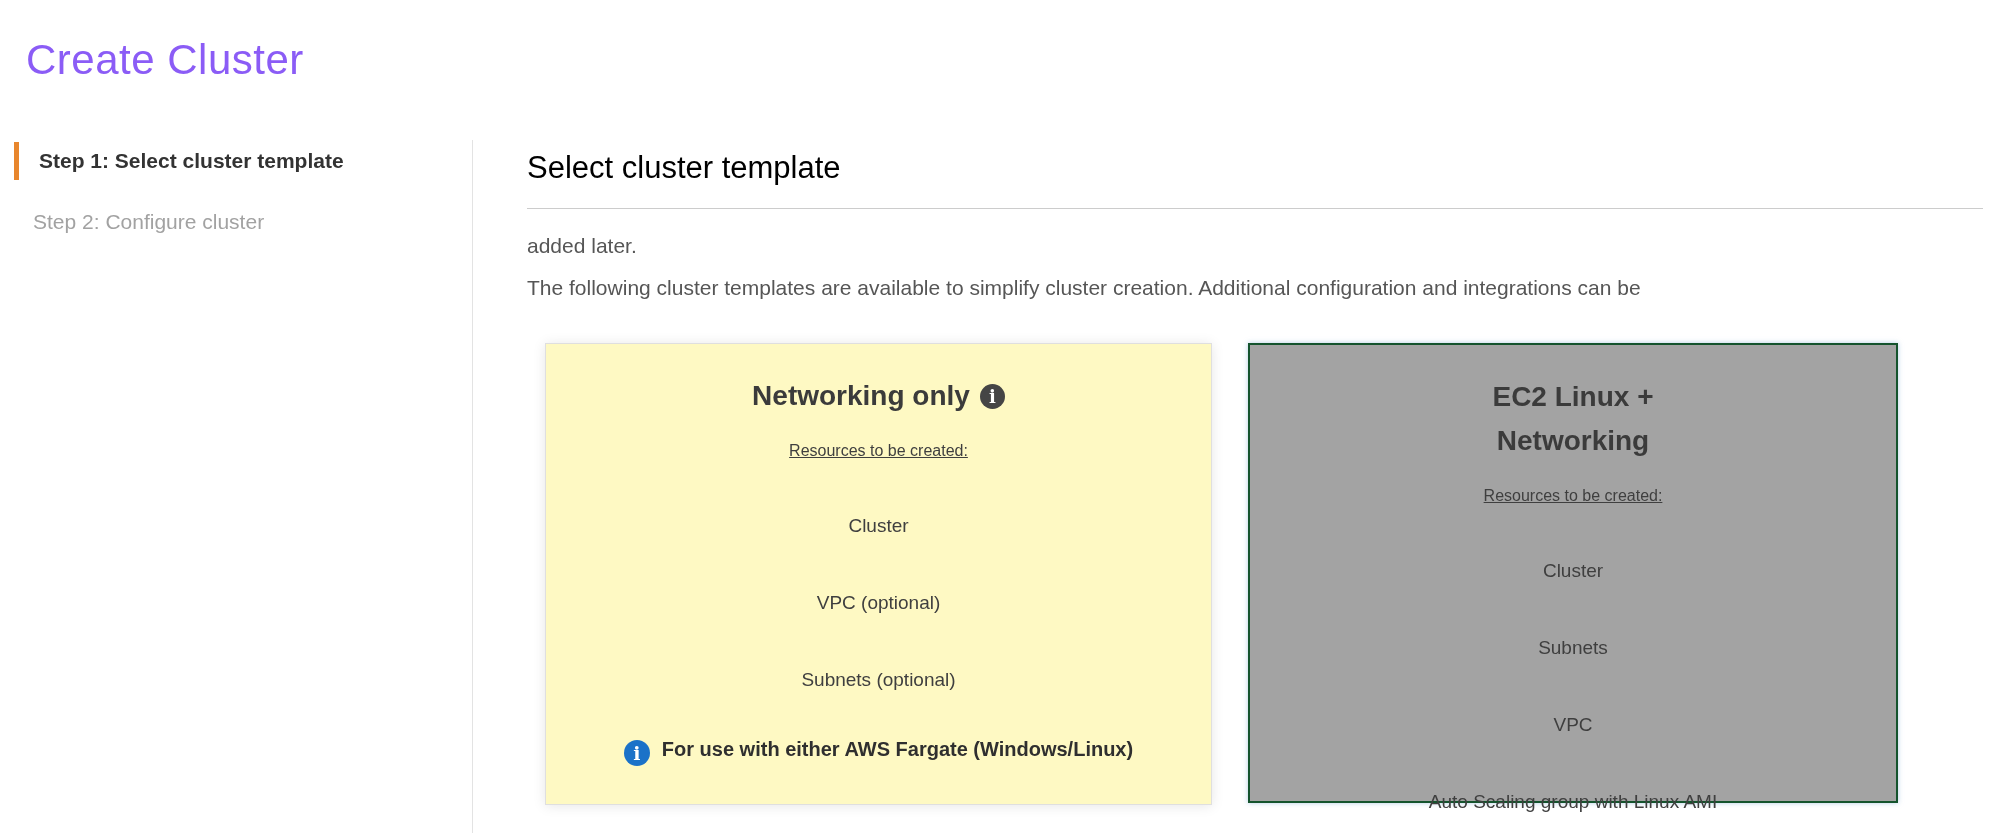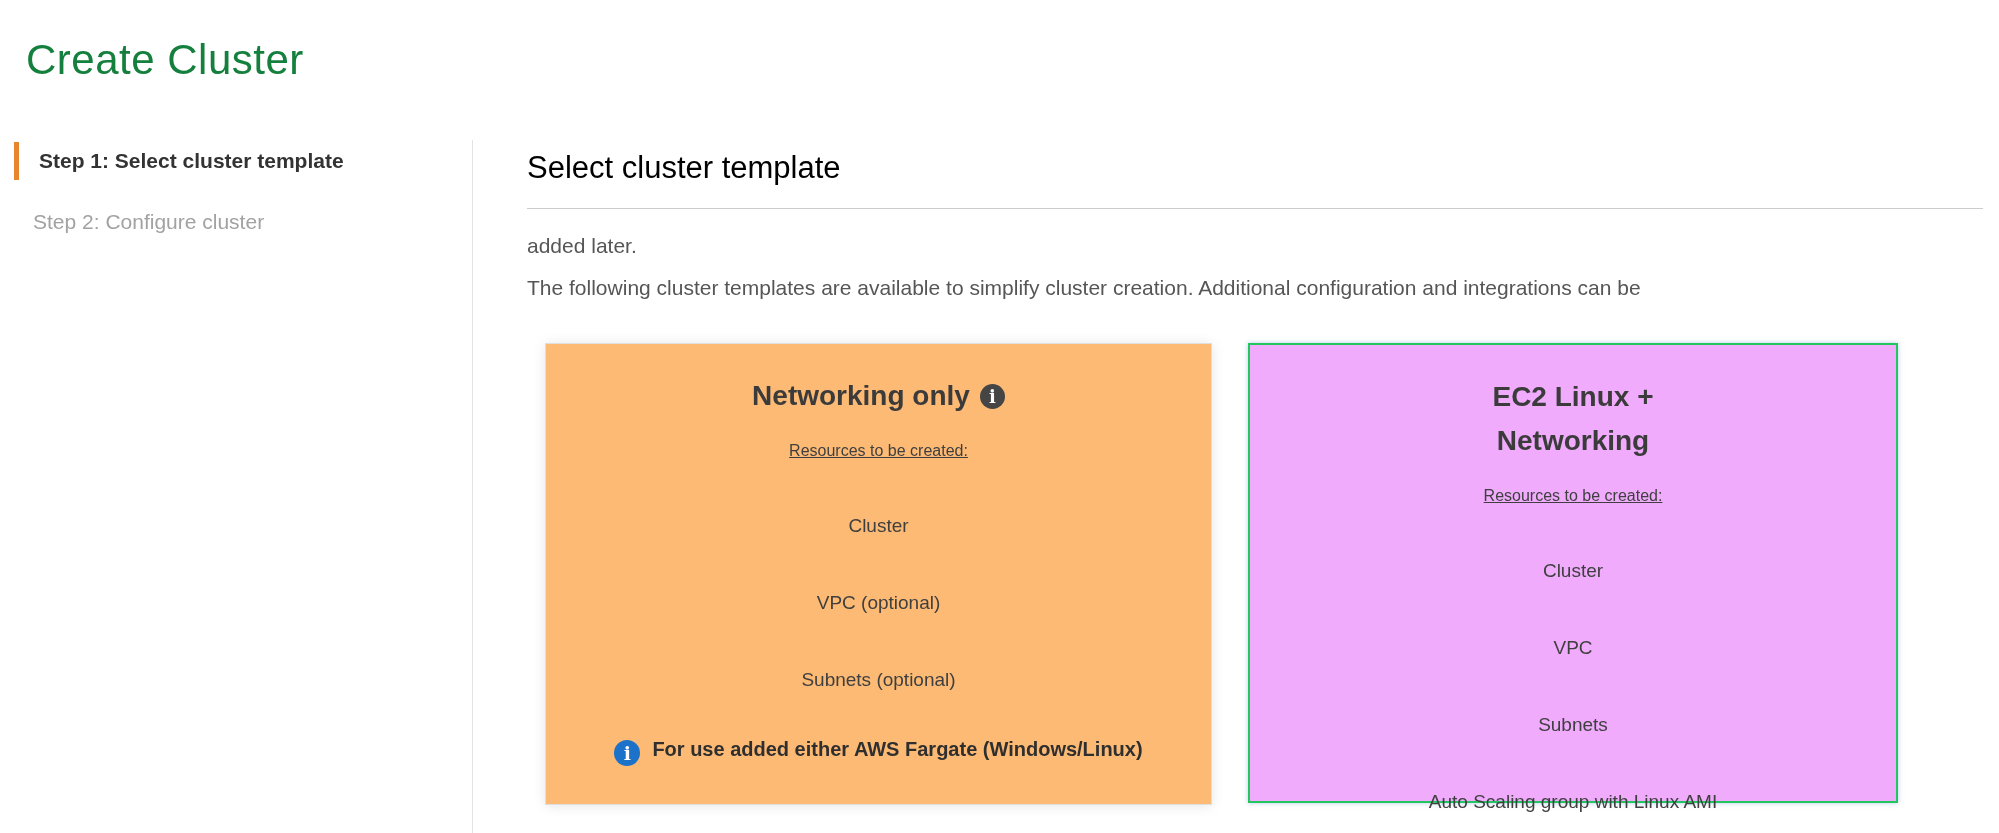--- a/index.html
+++ b/index.html
@@ -5,21 +5,21 @@
   * { margin:0; padding:0; box-sizing:border-box; }
   html, body { background:#ffffff; }
   body { font-family:"Liberation Sans", sans-serif; }
   .page {
     position:relative; width:1999px; height:833px;
     background:#ffffff; overflow:hidden;
   }
   
   .page-title {
     position:absolute; left:26px; top:36px;
-    font-size:42px; font-weight:400; color:#15803d; letter-spacing:0.5px;
+    font-size:42px; font-weight:400; color:#8b5cf6; letter-spacing:0.5px;
   }
   
   .sidebar { position:absolute; left:0; top:142px; width:472px; }
   .step-current { display:flex; align-items:center; }
   .step-accent {
     width:5px; height:38px; margin-left:14px;
     background:#e8862d;
   }
   .step-current-label {
     margin-left:20px; font-size:21px; font-weight:bold; color:#333333;
@@ -43,27 +43,27 @@
   .section-desc {
     margin-top:16px; font-size:21px; color:#565656; line-height:2.0;
   }
   .section-desc span { display:block; }
   
   .cards { display:flex; gap:36px; margin:34px 0 0 18px; align-items:flex-start; }
   .card {
     position:relative; text-align:center; height:462px;
   }
   .card-plain {
-    width:667px; background:#fdba74;
+    width:667px; background:#fef9c3;
     border:1px solid #dfdfdf;
     box-shadow:0 1px 12px rgba(0,0,0,0.10);
   }
   .card-selected {
-    width:650px; height:460px; background:#f0abfc;
-    border:2px solid #22c55e;
+    width:650px; height:460px; background:#a3a3a3;
+    border:2px solid #14532d;
     box-shadow:0 0 5px rgba(138,180,216,0.65);
   }
   .card-title {
     margin-top:30px; font-size:28px; font-weight:bold; color:#3b3b3b;
     line-height:1.58;
   }
   .card-title .t-line { display:block; }
   .info-icon-dark {
     display:inline-block; width:25px; height:25px; border-radius:50%;
     background:#454545; color:#ffffff;
@@ -118,32 +118,32 @@
 
       <div class="card card-plain">
         <div class="card-title">
           <span>Networking only</span><span class="info-icon-dark">i</span>
         </div>
         <div class="resources-label">Resources to be created:</div>
         <div class="resource-item">Cluster</div>
         <div class="resource-item">VPC (optional)</div>
         <div class="resource-item">Subnets (optional)</div>
         <div class="card-note">
-          <span class="n-line"><span class="info-icon-blue">i</span><span>For use added either AWS Fargate (Windows/Linux)</span></span>
+          <span class="n-line"><span class="info-icon-blue">i</span><span>For use with either AWS Fargate (Windows/Linux)</span></span>
         </div>
       </div>
 
       <div class="card card-selected">
         <div class="card-title">
           <span class="t-line">EC2 Linux +</span>
           <span class="t-line">Networking</span>
         </div>
         <div class="resources-label">Resources to be created:</div>
         <div class="resource-item">Cluster</div>
+        <div class="resource-item">Subnets</div>
         <div class="resource-item">VPC</div>
-        <div class="resource-item">Subnets</div>
         <div class="resource-item">Auto Scaling group with Linux AMI</div>
       </div>
 
     </div>
   </div>
 
 </div>
 
 </body></html>

